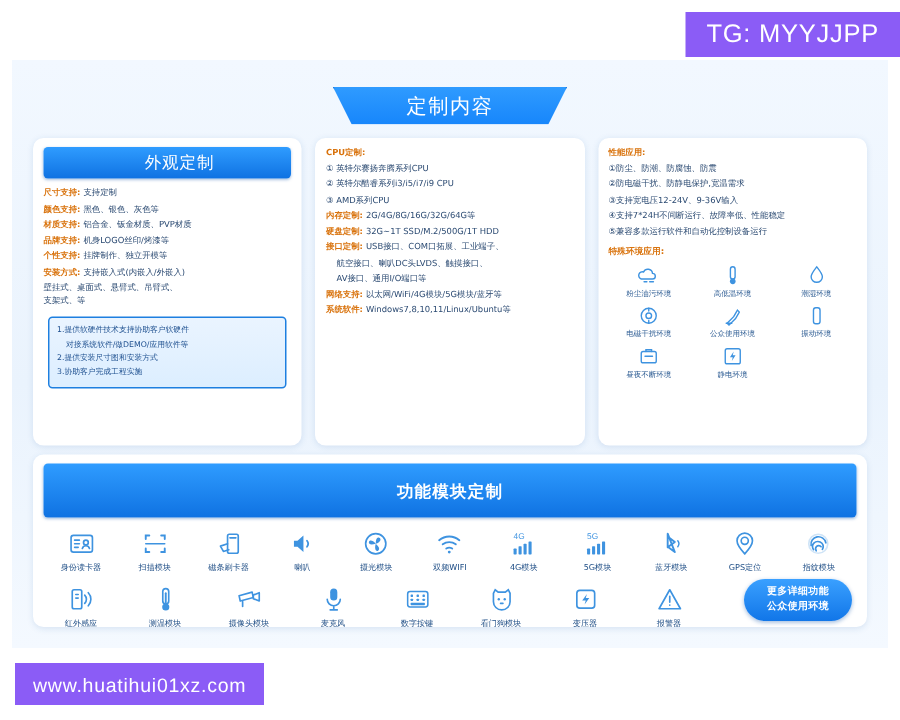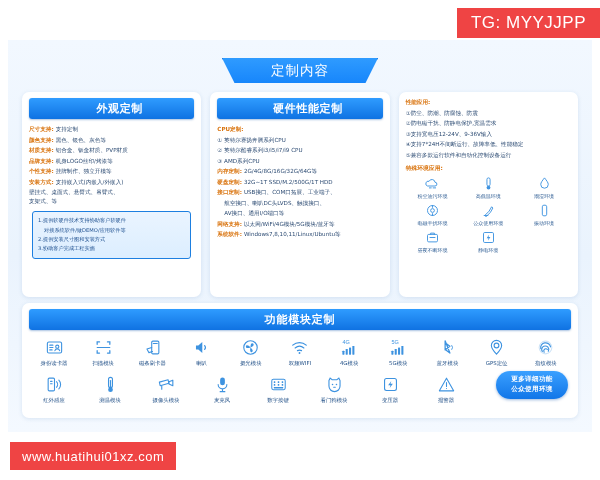--- a/index.html
+++ b/index.html
@@ -4,21 +4,21 @@
 <style>
   html,body{margin:0;padding:0;}
   body{
     width:600px;height:480px;overflow:hidden;
     background:#ffffff;
     font-family:"DejaVu Sans","Liberation Sans",sans-serif;
     position:relative;
   }
   
   .wm{
-    position:absolute;background:#ef4444;color:#fff;
+    position:absolute;background:#8b5cf6;color:#fff;
     display:flex;align-items:center;justify-content:center;
     font-family:"Liberation Sans",sans-serif;
     letter-spacing:.5px;white-space:nowrap;
   }
   .wm-tg{right:0;top:8px;height:30px;padding:0 14px;font-size:17px;}
   .wm-url{left:10px;bottom:10px;height:28px;padding:0 12px;font-size:13px;}
 
   
   .sheet{
     position:absolute;left:8px;top:40px;width:584px;height:392px;
@@ -48,21 +48,21 @@
   }
   .card{
     flex:1 1 0;background:#ffffff;border-radius:7px;
     box-shadow:0 1px 4px rgba(30,90,160,.13);
     display:flex;flex-direction:column;overflow:hidden;
     position:relative;
   }
   .card-hd{
     height:21px;margin:6px 7px 0 7px;border-radius:3px;
     background:linear-gradient(180deg,#2f9cff 0%,#0f72e2 100%);
-    color:#fff;font-size:11px;font-weight:bold;letter-spacing:.6px;
+    color:#fff;font-size:11px;font-weight:normal;letter-spacing:.6px;
     display:flex;align-items:center;justify-content:center;
     box-shadow:0 1px 2px rgba(10,80,170,.35);
     padding-left:16px;
   }
   .card-bd{
     flex:1;padding:6px 7px 5px 7px;box-sizing:border-box;
     font-size:5.6px;line-height:1.62;color:#2b4a72;
   }
   .kv{display:flex;margin-bottom:1.5px;}
   .kv .k{color:#d9730d;font-weight:bold;white-space:nowrap;margin-right:2px;}
@@ -91,21 +91,21 @@
   .envcell .nm{font-size:5px;color:#2d5c93;white-space:nowrap;}
   svg{display:block;}
 
   
   .panel{
     position:absolute;left:14px;top:263px;width:556px;height:115px;
     background:#fff;border-radius:7px;box-shadow:0 1px 4px rgba(30,90,160,.13);
     overflow:hidden;
   }
   .panel-hd{
-    height:21px;margin:6px 7px 0 7px;border-radius:3px;
+    height:36px;margin:6px 7px 0 7px;border-radius:3px;
     background:linear-gradient(180deg,#2f9cff 0%,#0f72e2 100%);
     color:#fff;font-size:11px;font-weight:bold;letter-spacing:.8px;
     display:flex;align-items:center;justify-content:center;
     box-shadow:0 1px 2px rgba(10,80,170,.35);
   }
   .mrow{
     display:flex;align-items:flex-start;padding:0 10px;box-sizing:border-box;
     margin-top:6px;position:relative;
   }
   .mrow.r1{justify-content:space-between;}
@@ -171,21 +171,20 @@
         <div class="note">
           <div>1.提供软硬件技术支持协助客户软硬件</div>
           <div class="ind">对接系统软件/做DEMO/应用软件等</div>
           <div>2.提供安装尺寸图和安装方式</div>
           <div>3.协助客户完成工程实施</div>
         </div>
       </div>
     </div>
 
     <div class="card">
-      <div class="card-hd">硬件性能定制</div>
       <div class="card-bd">
         <div class="lbl">CPU定制:</div>
         <div class="li">① 英特尔赛扬奔腾系列CPU</div>
         <div class="li">② 英特尔酷睿系列i3/i5/i7/i9 CPU</div>
         <div class="li">③ AMD系列CPU</div>
 
         <div class="kv">
           <span class="k">内存定制:</span>
           <span class="v">2G/4G/8G/16G/32G/64G等</span>
         </div>

